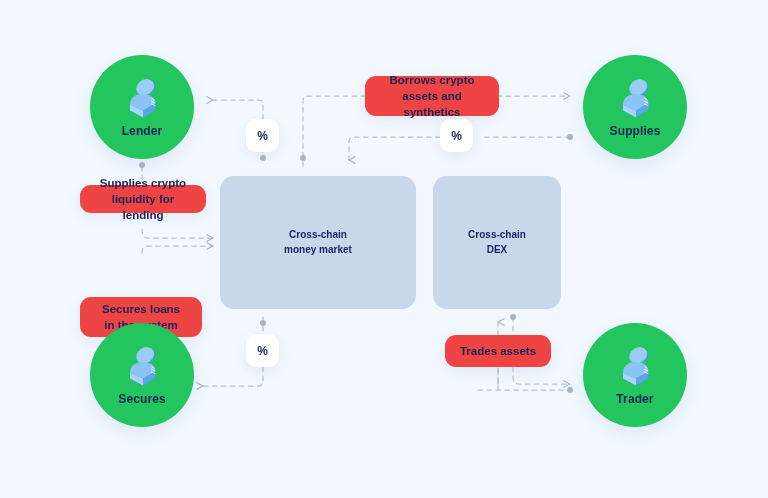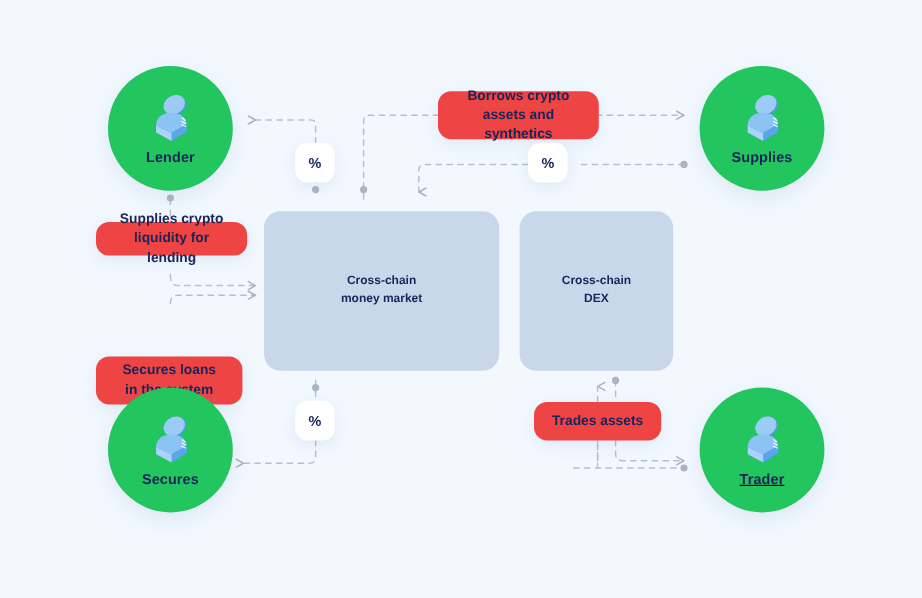--- a/index.html
+++ b/index.html
@@ -49,21 +49,21 @@
   .actor .actor-label {
     font-size: 12px;
     font-weight: bold;
     color: #17255a;
     letter-spacing: .1px;
   }
 
   #actor-lender   { left: 90px;  top: 55px; }
   #actor-borrower { left: 583px; top: 55px; }
   #actor-bailsman { left: 90px;  top: 323px; }
-  #actor-trader   { left: 583px; top: 323px; text-decoration: underline; }
+  #actor-trader   { left: 583px; top: 323px; }
 
   
   .platform {
     position: absolute;
     background: #c8d7e9;
     border-radius: 14px;
     display: flex;
     align-items: center;
     justify-content: center;
     text-align: center;

